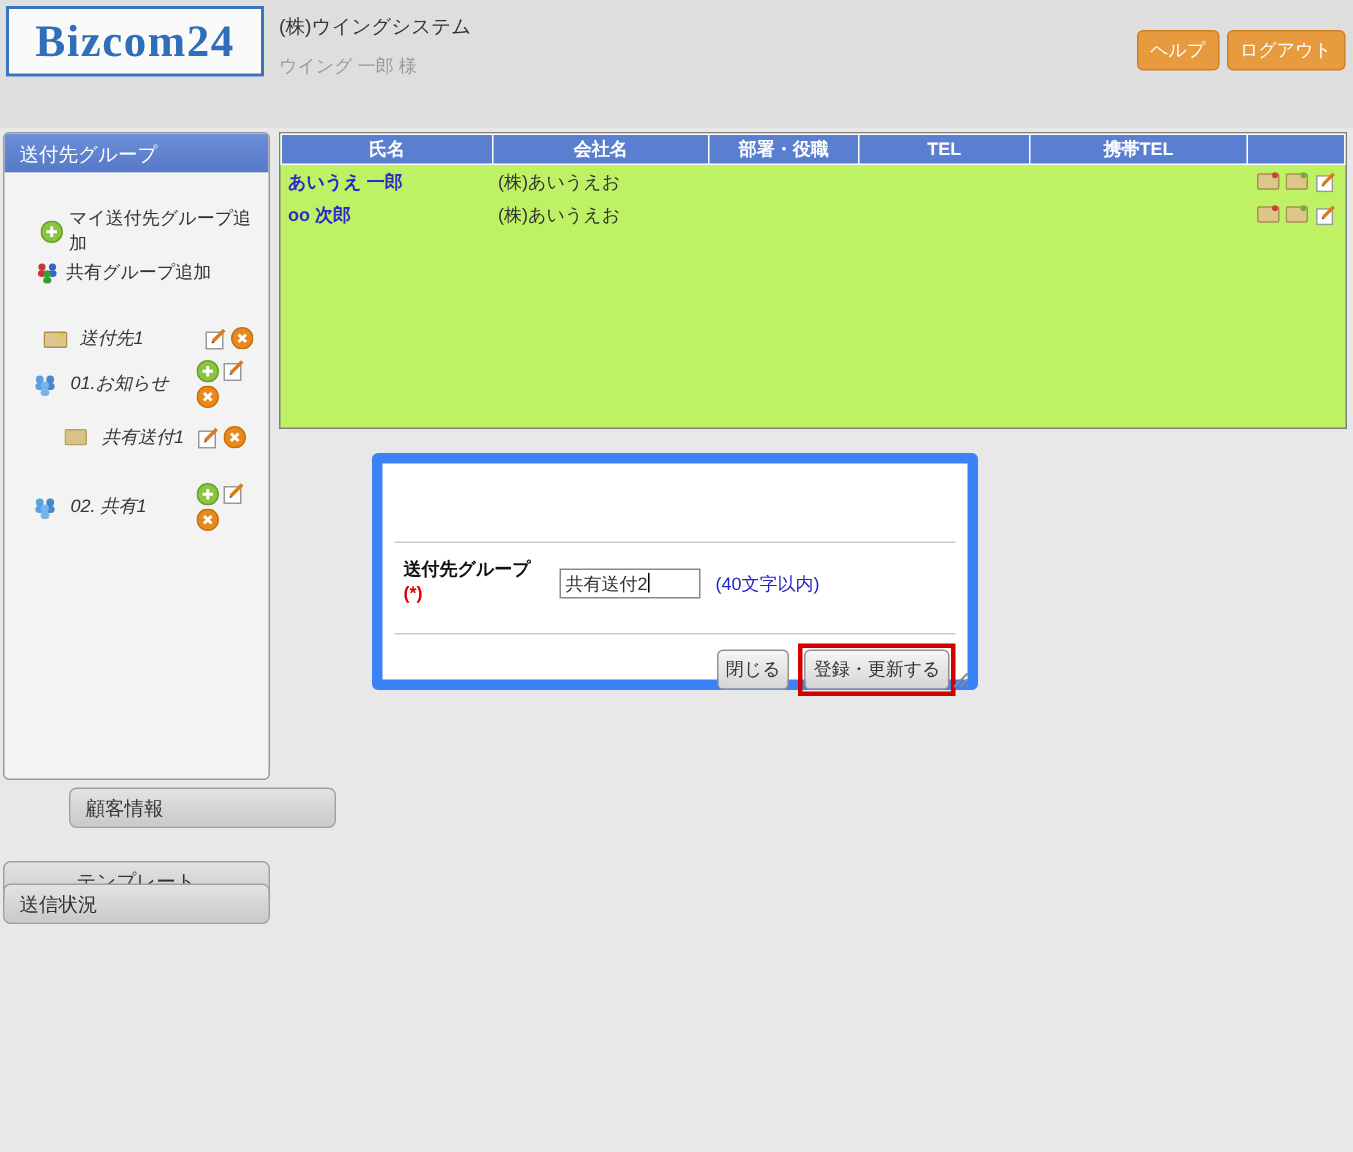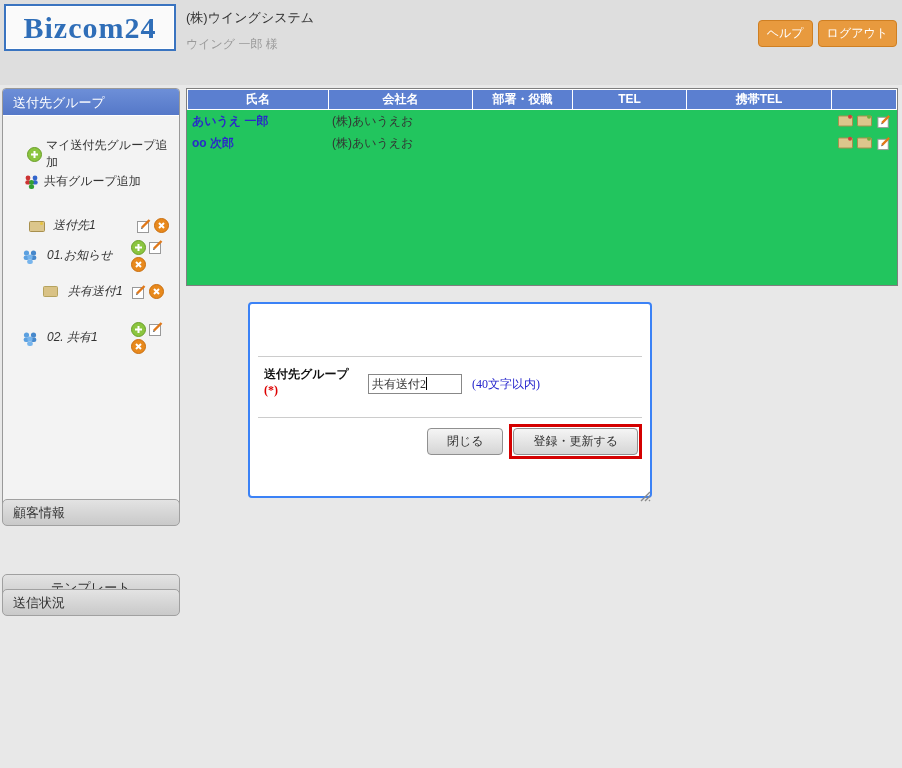--- a/index.html
+++ b/index.html
@@ -34,49 +34,49 @@
   .gr1 { left:26px; top:128px; width:140px; }
   .gr2 { left:18px; top:150px; width:150px; }
   .gr3 { left:40px; top:194px; width:128px; }
   .gr4 { left:18px; top:232px; width:150px; }
   .actions { display:flex; flex-wrap:wrap; width:40px; gap:2px; margin-left:auto; align-items:center; }
   .actions.single { width:auto; flex-wrap:nowrap; }
   .icon-btn { display:inline-flex; cursor:pointer; }
   .accordion { position:absolute; left:2px; width:178px; height:27px; line-height:25px;
                background:linear-gradient(#e3e3e3,#c9c9c9); border:1px solid #a0a0a0; border-radius:5px;
                padding-left:10px; font-size:13px; color:#333; cursor:pointer; }
-  .acc1 { top:499px; } .acc2 { top:574px;padding-left:48px; } .acc3 { top:589px; }
-
-  
-  .table-box { position:absolute; left:186px; top:88px; width:712px; height:198px; background:#22c55e; border:1px solid #7f7f7f; }
+  .acc1 { top:525px;margin-left:44px; } .acc2 { top:574px;padding-left:48px; } .acc3 { top:589px; }
+
+  
+  .table-box { position:absolute; left:186px; top:88px; width:712px; height:198px; background:#bef264; border:1px solid #7f7f7f; }
   .thead { display:flex; background:#fff; padding:1px; gap:1px; }
   .th { background:#5b7fd0; color:#fff; font-weight:bold; font-size:12px; text-align:center; height:19px; line-height:19px; }
   .c-name { width:140px; } .c-comp { width:143px; } .c-dept { width:99px; } .c-tel { width:113px; } .c-mob { width:144px; }
   .c-act { flex:1; }
   .trow { display:flex; align-items:center; height:22px; padding:0 1px; }
   .td { font-size:12px; overflow:hidden; white-space:nowrap; }
   .td.c-name { padding-left:4px;font-weight:bold; } .td.c-comp { padding-left:4px; }
   .name-link { color:#2a2ac8; cursor:pointer; text-decoration:none; }
   .row-icons { flex:1; display:flex; justify-content:flex-end; gap:3px; padding-right:4px; }
 
   
-  .dialog { position:absolute; left:248px; top:302px; width:404px; height:196px; background:#fff;
-            border:2px solid #3b82f6; border-radius:4px;font-family:Liberation Serif, serif; }
+  .dialog { position:absolute; left:248px; top:302px; width:404px; height:158px; background:#fff;
+            border:7px solid #3b82f6; border-radius:4px; }
   .dlg-divider { position:absolute; left:8px; right:8px; border-top:1px solid #ccc; }
   .d1 { top:52px; } .d2 { top:113px; }
   .dlg-form { position:absolute; left:14px; top:62px; display:flex; }
   .dlg-label { width:86px; font-weight:bold; font-size:12px; color:#111; line-height:16px; }
   .req { color:#dd0000; font-weight:bold; }
   .fake-input { position:relative; margin-left:18px; margin-top:8px; width:94px; height:20px; border:1px solid #888;
                 background:#fff; font-size:12px; line-height:18px; padding-left:3px; cursor:text; white-space:nowrap; }
   .caret { display:inline-block; width:1px; height:13px; background:#000; vertical-align:-2px; }
   .dlg-hint { margin-left:10px; margin-top:10px; color:#2222cc; font-size:12px; }
   .dlg-buttons { position:absolute; right:8px; top:120px; display:flex; align-items:center; gap:6px; }
   .btn-dlg { background:linear-gradient(#f5f5f5,#d5d5d5); border:1px solid #909090; border-radius:4px;
-             font-size:12px; color:#333; padding:4px 19px; cursor:pointer; font-family:inherit; white-space:nowrap; }
+             font-size:12px; color:#333; padding:4px 5px; cursor:pointer; font-family:inherit; white-space:nowrap; }
   .red-box { border:3px solid #d40000; padding:1px; }
   .resize-handle { position:absolute; right:-1px; bottom:-6px; }
 
   
   .footer { position:absolute; left:0; top:635px; width:902px; height:70px; background:#9cb2dc;
             text-align:center; padding-top:22px; font-size:10px; color:#e9ecf5; }
   .footer .brand { color:#80838c; }
 
   svg { display:block; }
 </style>

